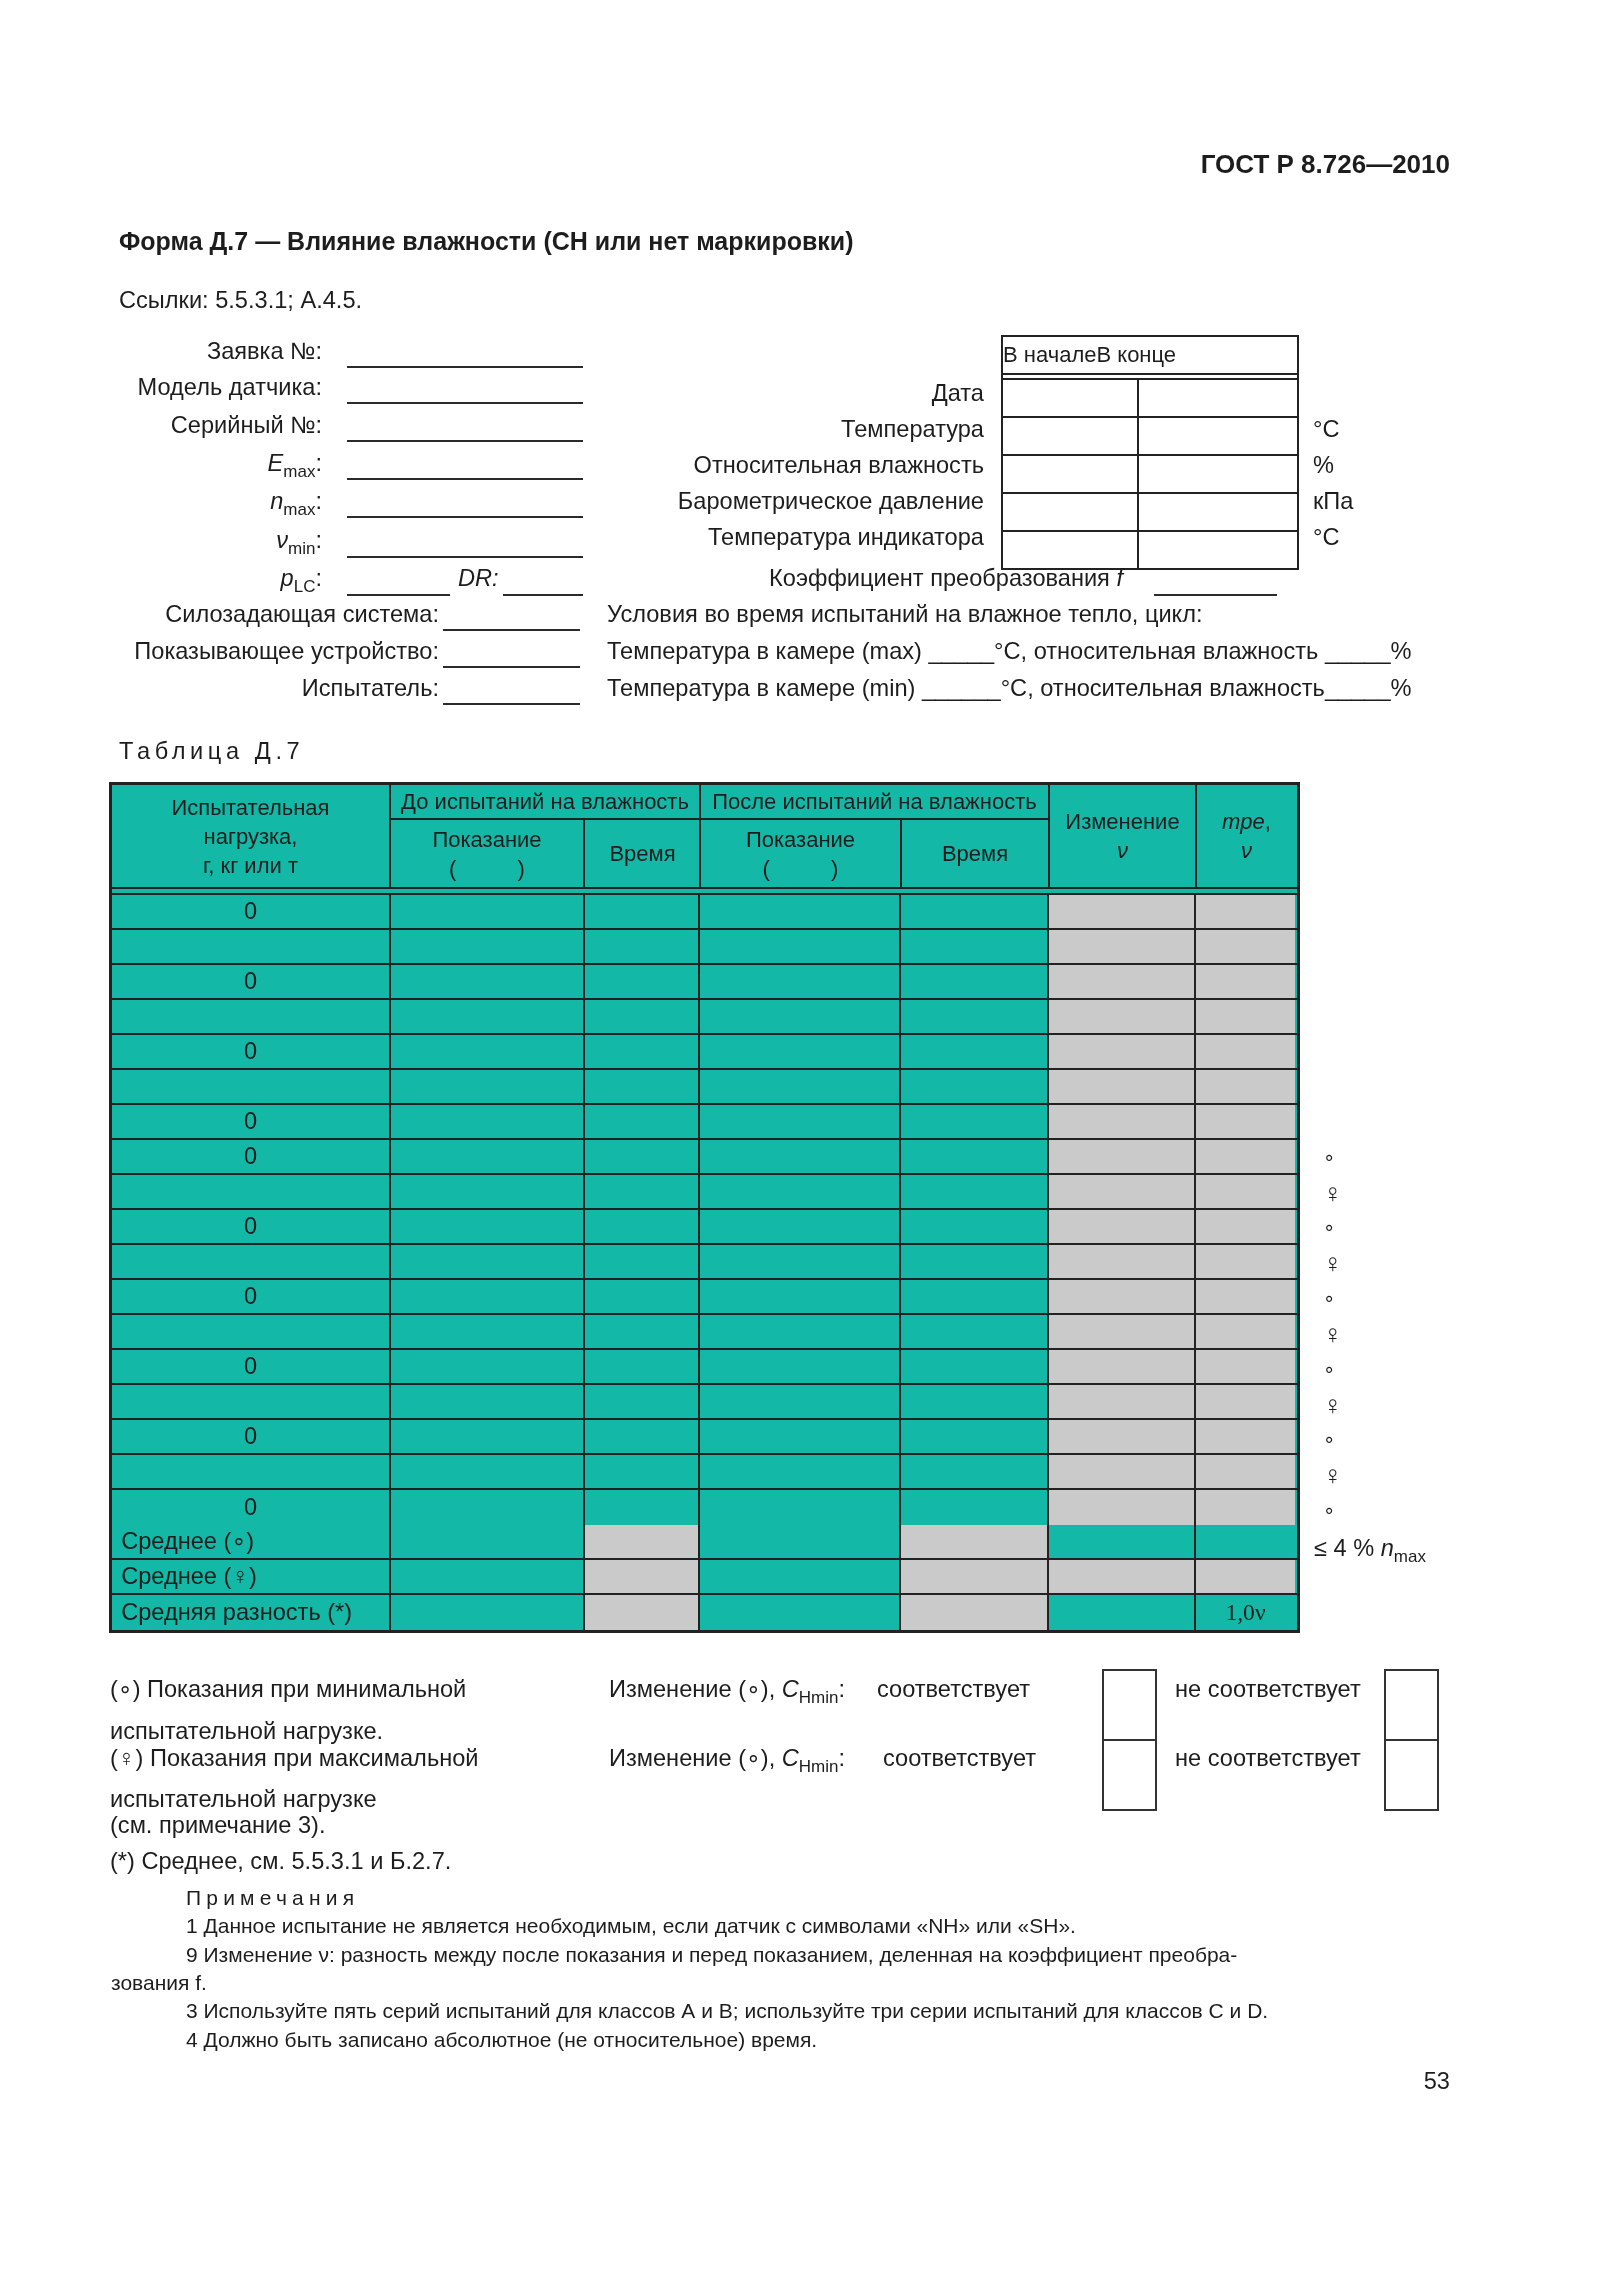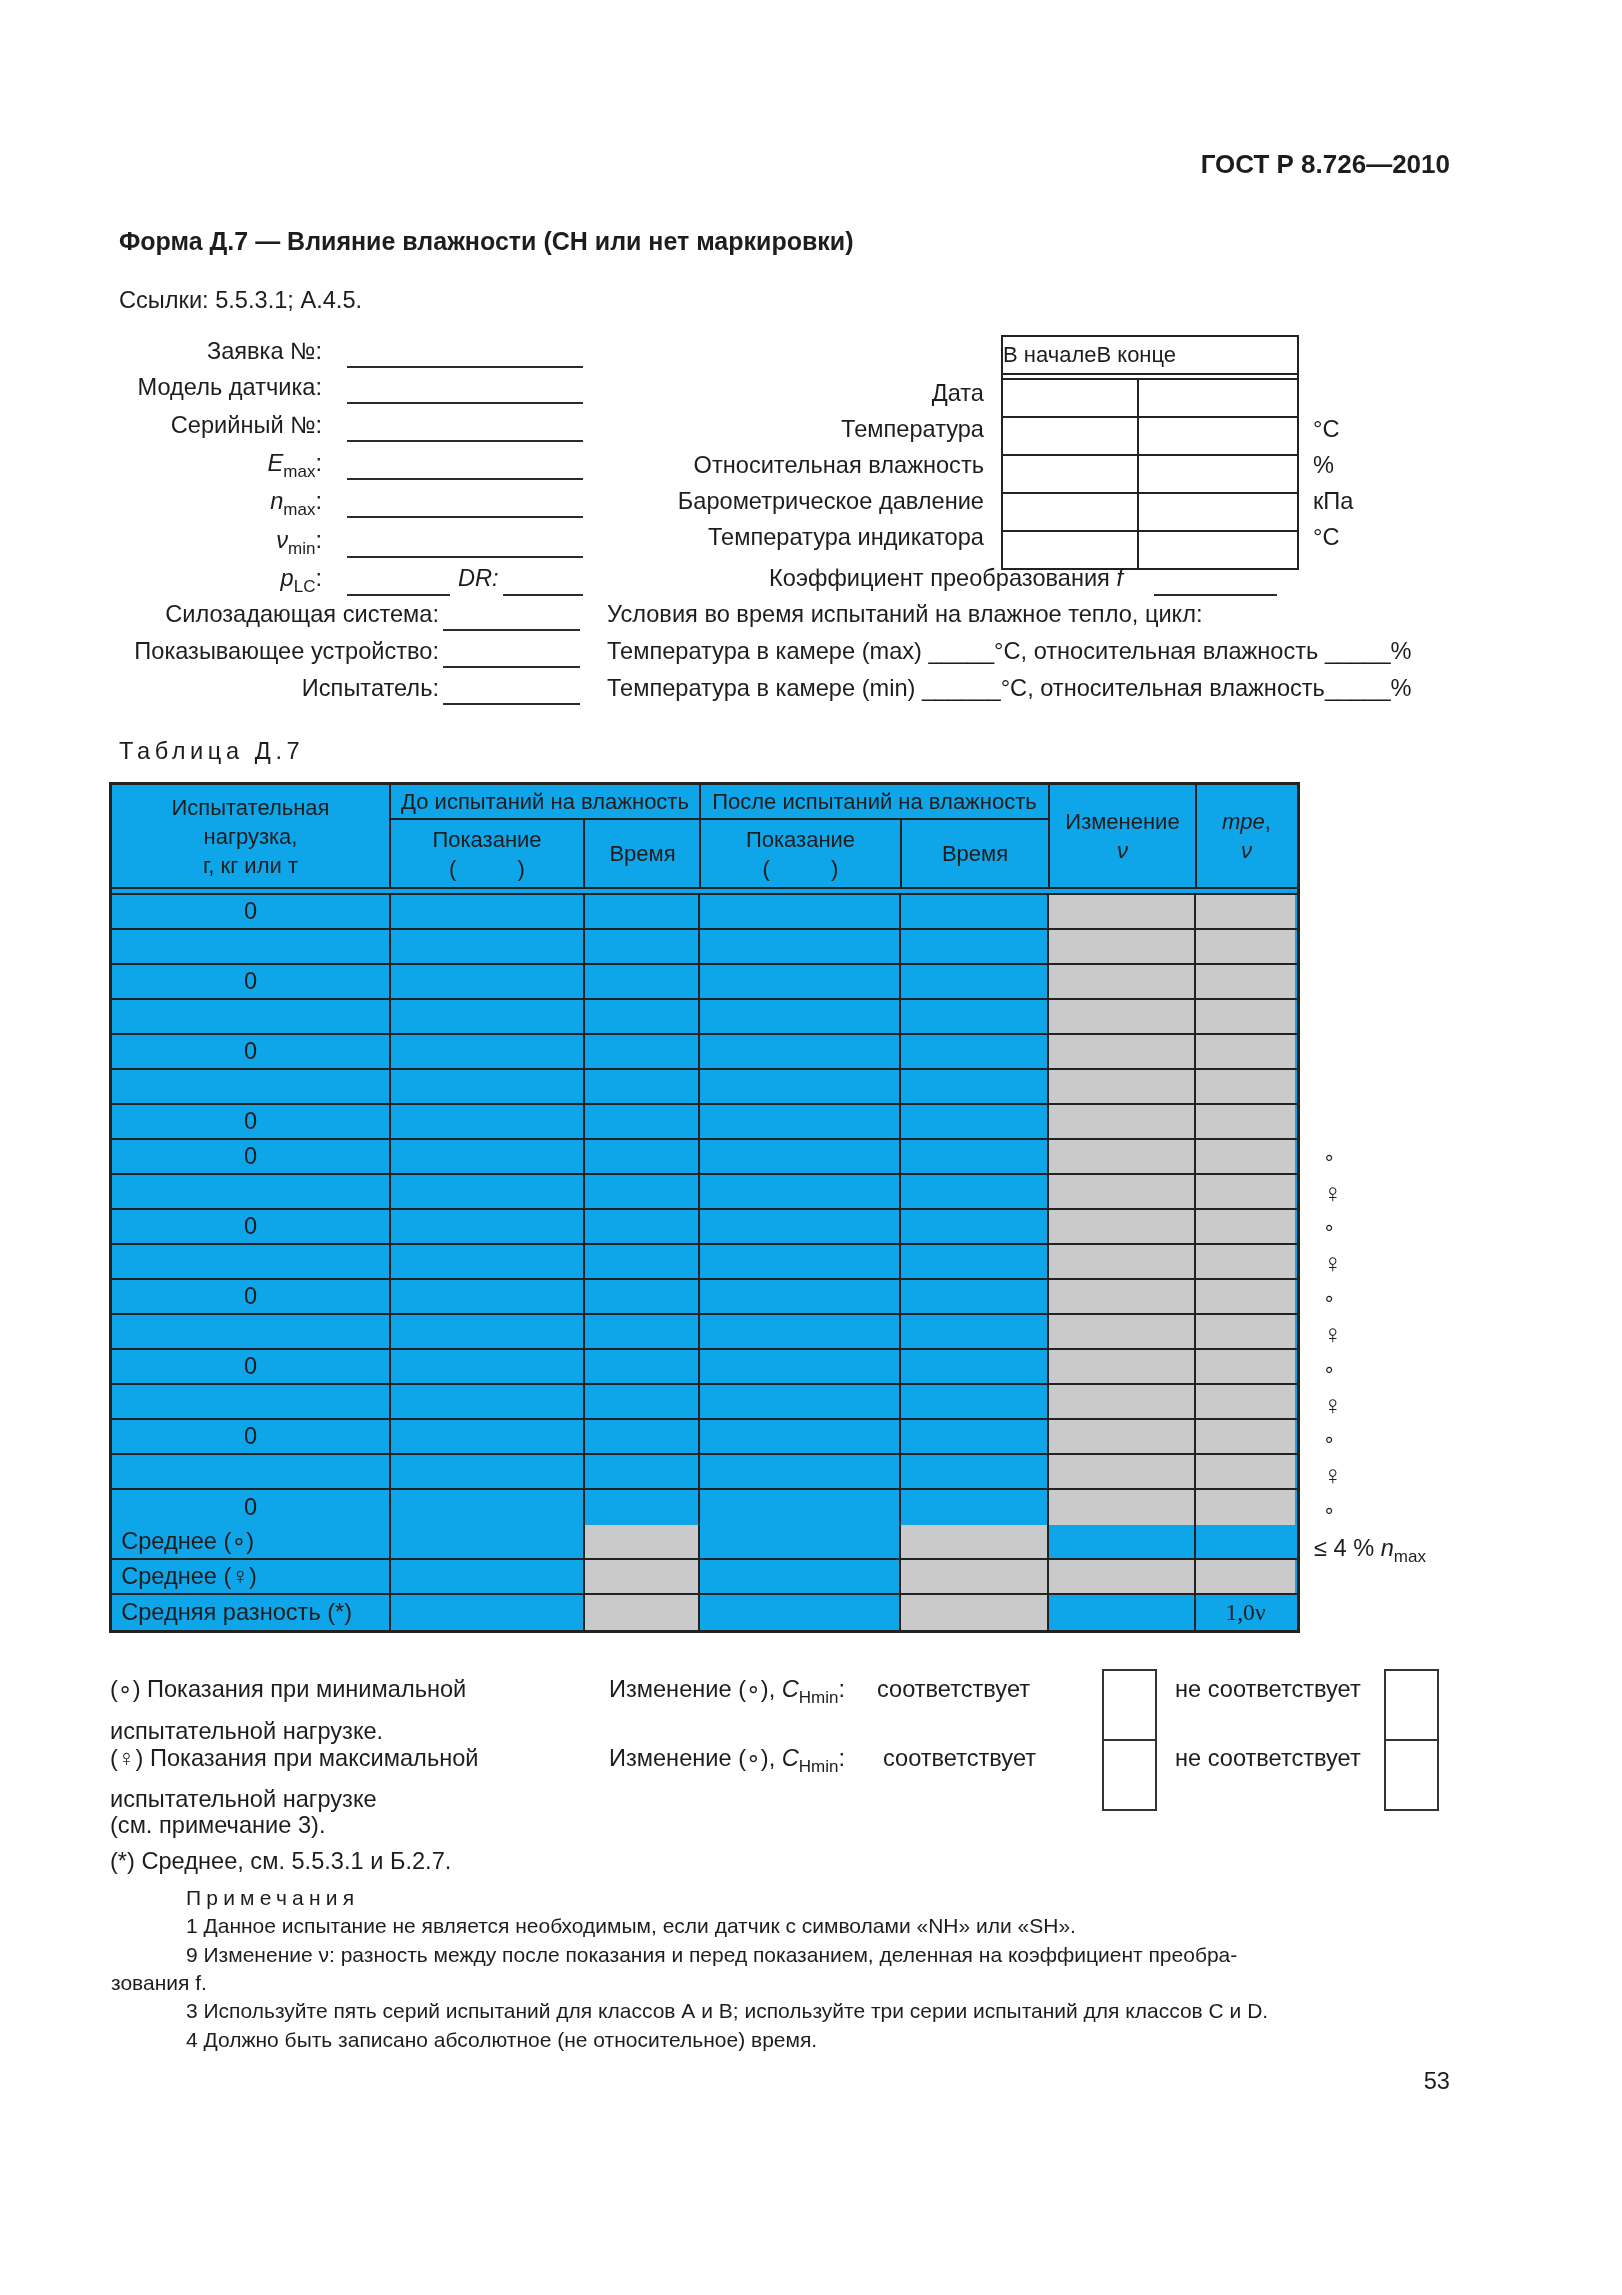--- a/index.html
+++ b/index.html
@@ -17,21 +17,21 @@
   
   .mini{position:absolute;left:1001px;top:335px;width:298px;border:2.6px solid #222;box-sizing:border-box;background:#fff;}
   .mrow{display:flex;height:36px;}
   .mrow + .mrow{border-top:2px solid #222;}
   .mrow .mc1{width:136px;border-right:2px solid #222;box-sizing:border-box;}
   .mrow .mc2{flex:1;}
   .mhead{display:flex;height:36px;font-size:22px;}
   .mhead .mc1,.mhead .mc2{display:flex;align-items:center;justify-content:center;}
   .dbl{height:6.5px;border-top:2px solid #222;border-bottom:2px solid #222;box-sizing:border-box;}
   
-  .mtable{position:absolute;left:109px;top:782px;width:1191px;border:3.3px solid #222;box-sizing:border-box;background:#0ea5e9;}
+  .mtable{position:absolute;left:109px;top:782px;width:1191px;border:3.3px solid #222;box-sizing:border-box;background:#14b8a6;}
   .thead{position:relative;height:102px;font-size:22px;}
   .hcell{position:absolute;box-sizing:border-box;display:flex;flex-direction:column;align-items:center;justify-content:center;text-align:center;line-height:29px;}
   .br{border-right:2px solid #222;}
   .bb{border-bottom:2px solid #222;}
   .dblsep{height:7.9px;border-top:2.6px solid #222;border-bottom:2.6px solid #222;box-sizing:border-box;}
   .trow{display:flex;height:35px;border-bottom:2.6px solid #222;box-sizing:border-box;}
   .trow:last-child{border-bottom:none;}
   .cell{box-sizing:border-box;height:100%;display:flex;align-items:center;justify-content:center;font-size:23.6px;}
   .c1{width:279px;}.c2{width:194px;}.c3{width:115px;}.c4{width:201px;}.c5{width:148px;}.c6{width:147px;}.c7{width:99px;font-family:Liberation Serif, serif;}
   .cell:not(.c7){border-right:2px solid #222;}

